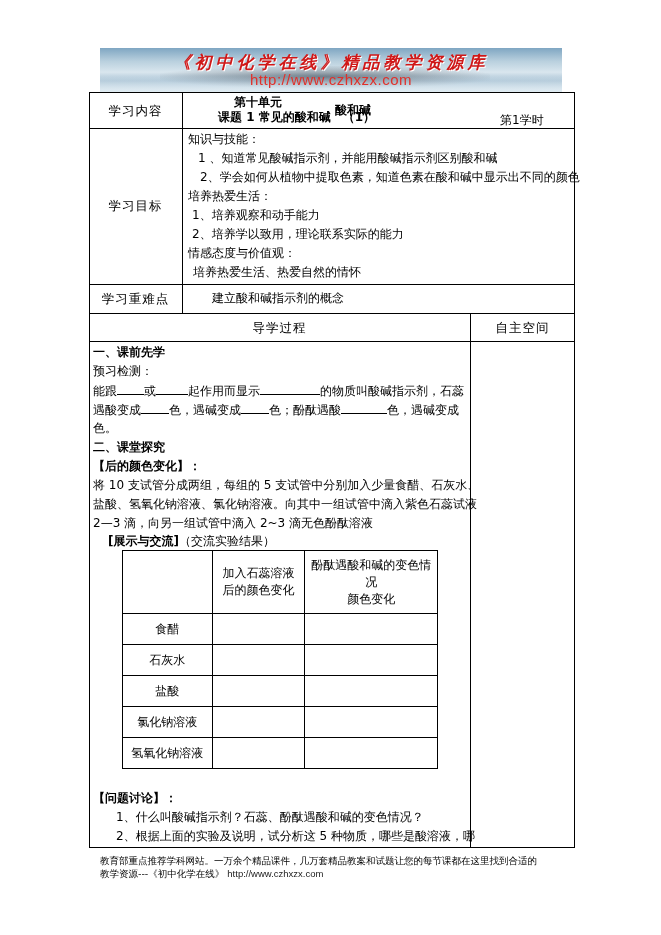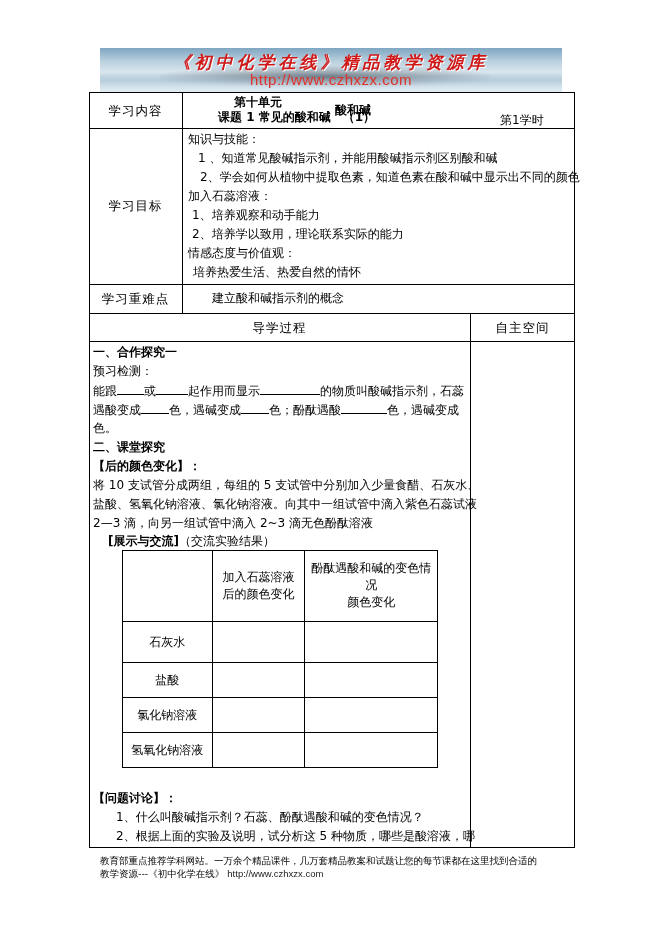--- a/index.html
+++ b/index.html
@@ -83,33 +83,33 @@
 <div class="cell-text label" style="left:89px; top:101px; width:93px;">学习内容</div>
 <div class="cell-text bold" style="left:234px; top:93px;">第十单元</div>
 <div class="cell-text bold" style="left:335px; top:101px;">酸和碱</div>
 <div class="cell-text bold" style="left:218px; top:108px;">课题 1 常见的酸和碱　（1）</div>
 <div class="cell-text" style="left:500px; top:111px;">第1学时</div>
 
 <div class="cell-text label" style="left:89px; top:196px; width:93px;">学习目标</div>
 <div class="cell-text" style="left:188px; top:130px;">知识与技能：</div>
 <div class="cell-text" style="left:198px; top:149px;">1 、知道常见酸碱指示剂，并能用酸碱指示剂区别酸和碱</div>
 <div class="cell-text" style="left:200px; top:168px;">2、学会如何从植物中提取色素，知道色素在酸和碱中显示出不同的颜色</div>
-<div class="cell-text" style="left:188px; top:187px;">加入石蕊溶液：</div>
+<div class="cell-text" style="left:188px; top:187px;">培养热爱生活：</div>
 <div class="cell-text" style="left:192px; top:206px;">1、培养观察和动手能力</div>
 <div class="cell-text" style="left:192px; top:225px;">2、培养学以致用，理论联系实际的能力</div>
 <div class="cell-text" style="left:188px; top:244px;">情感态度与价值观：</div>
 <div class="cell-text" style="left:193px; top:263px;">培养热爱生活、热爱自然的情怀</div>
 
 <div class="cell-text label" style="left:89px; top:289px; width:93px;">学习重难点</div>
 <div class="cell-text" style="left:212px; top:289px;">建立酸和碱指示剂的概念</div>
 
 <div class="cell-text label" style="left:89px; top:318px; width:381px;">导学过程</div>
 <div class="cell-text label" style="left:470px; top:318px; width:105px;">自主空间</div>
 
-<div class="cell-text bold" style="left:93px; top:343px;">一、合作探究一</div>
+<div class="cell-text bold" style="left:93px; top:343px;">一、课前先学</div>
 <div class="cell-text" style="left:93px; top:362px;">预习检测：</div>
 <div class="cell-text" style="left:93px; top:381px;">
   <span>能跟</span><span class="blank" style="width:27px;"></span><span>或</span><span class="blank" style="width:32px;"></span><span>起作用而显示</span><span class="blank" style="width:60px;"></span><span>的物质叫酸碱指示剂，石蕊</span>
 </div>
 <div class="cell-text" style="left:93px; top:400px;">
   <span>遇酸变成</span><span class="blank" style="width:28px;"></span><span>色，遇碱变成</span><span class="blank" style="width:28px;"></span><span>色；酚酞遇酸</span><span class="blank" style="width:46px;"></span><span>色，遇碱变成</span>
 </div>
 <div class="cell-text" style="left:93px; top:419px;">色。</div>
 
 <div class="cell-text bold" style="left:93px; top:438px;">二、课堂探究</div>
@@ -126,21 +126,26 @@
       <col style="width:90px">
       <col style="width:93px">
       <col style="width:133px">
     </colgroup>
   <tbody>
       <tr style="height:63px;">
     <td></td>
     <td><span>加入石蕊溶液</span><br><span>后的颜色变化</span></td>
     <td><span>酚酞遇酸和碱的变色情况</span><br><span>颜色变化</span></td>
   </tr>
-  <tr style="height:37px;padding-left:11px;">
+  <tr style="height:31px;">
+    <td>食醋</td>
+    <td></td>
+    <td></td>
+  </tr>
+  <tr style="height:31px;padding-left:11px;">
     <td>石灰水</td>
     <td></td>
     <td></td>
   </tr>
   <tr style="height:31px;">
     <td>盐酸</td>
     <td></td>
     <td></td>
   </tr>
   <tr style="height:31px;">

